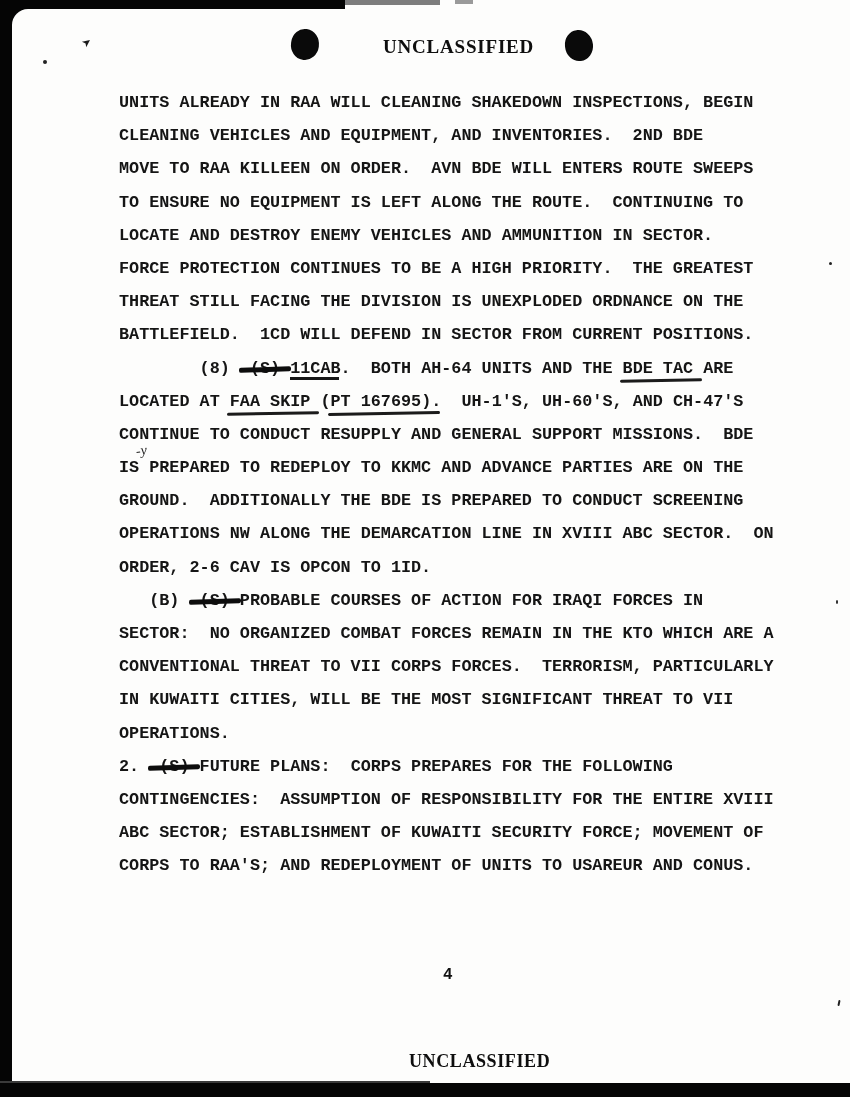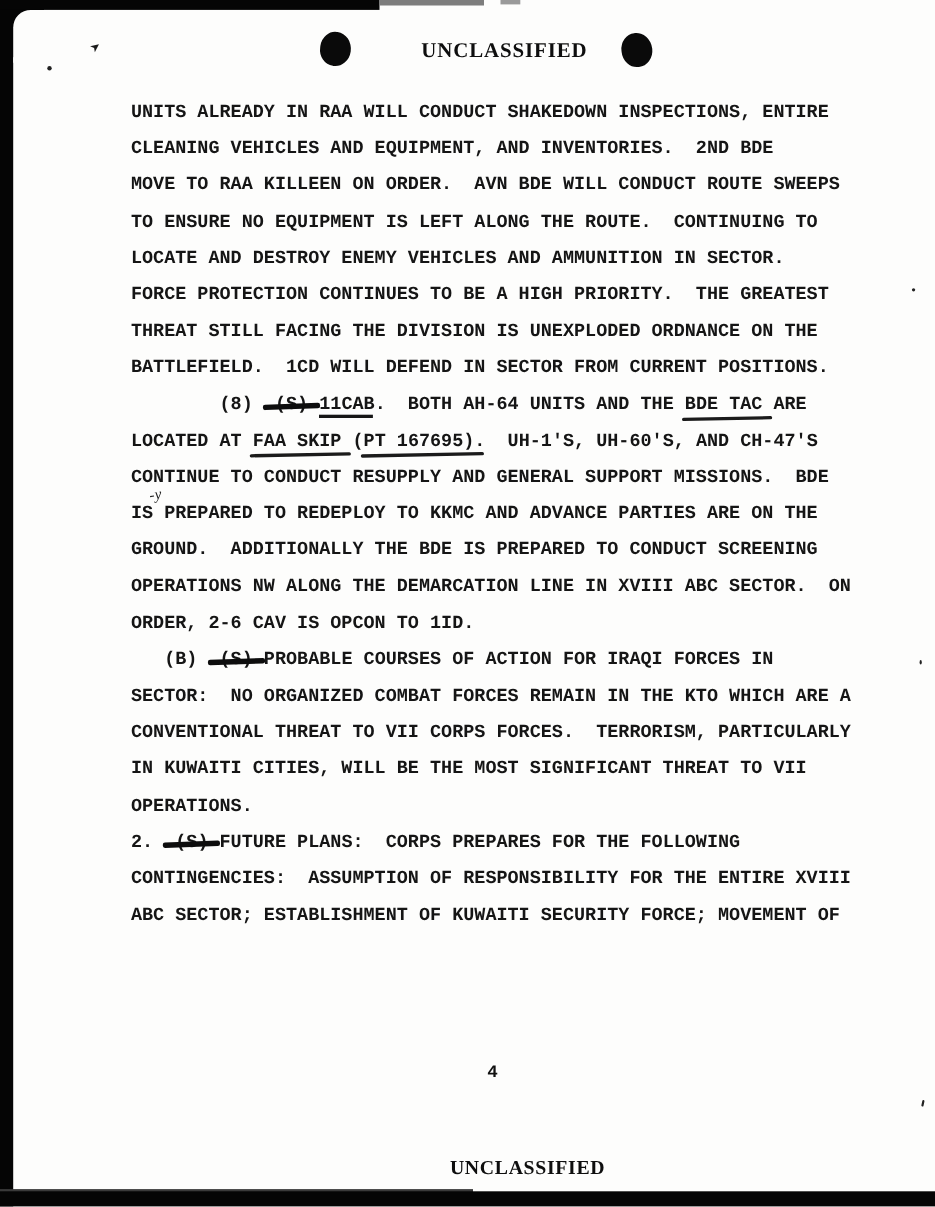--- a/index.html
+++ b/index.html
@@ -94,41 +94,42 @@
   <div class="hdr">UNCLASSIFIED</div>
 
   <div class="pencil-arrow">➤</div>
   <div class="hand-note">-y</div>
   <div class="speck s1"></div>
   <div class="speck s2"></div>
   <div class="speck s3"></div>
   <div class="speck s4"></div>
 
   <div class="doc-body">
-      <div class="line"><span>UNITS ALREADY IN RAA WILL CONDUCT SHAKEDOWN INSPECTIONS, ENTIRE</span></div>
+      <div class="line"><span>UNITS ALREADY IN RAA WILL CLEANING SHAKEDOWN INSPECTIONS, BEGIN</span></div>
       <div class="line"><span>CLEANING VEHICLES AND EQUIPMENT, AND INVENTORIES.  2ND BDE</span></div>
-      <div class="line"><span>MOVE TO RAA KILLEEN ON ORDER.  AVN BDE WILL CONDUCT ROUTE SWEEPS</span></div>
+      <div class="line"><span>MOVE TO RAA KILLEEN ON ORDER.  AVN BDE WILL ENTERS ROUTE SWEEPS</span></div>
       <div class="line"><span>TO ENSURE NO EQUIPMENT IS LEFT ALONG THE ROUTE.  CONTINUING TO</span></div>
       <div class="line"><span>LOCATE AND DESTROY ENEMY VEHICLES AND AMMUNITION IN SECTOR.</span></div>
       <div class="line"><span>FORCE PROTECTION CONTINUES TO BE A HIGH PRIORITY.  THE GREATEST</span></div>
       <div class="line"><span>THREAT STILL FACING THE DIVISION IS UNEXPLODED ORDNANCE ON THE</span></div>
       <div class="line"><span>BATTLEFIELD.  1CD WILL DEFEND IN SECTOR FROM CURRENT POSITIONS.</span></div>
       <div class="line"><span>        (8)  </span><span class="strike">(S)</span><span> </span><span class="u">11CAB</span><span>.  BOTH AH-64 UNITS AND THE </span><span class="uh">BDE TAC</span><span> ARE</span></div>
       <div class="line"><span>LOCATED AT </span><span class="uh">FAA SKIP</span><span> (</span><span class="uh">PT 167695)</span><span>.  UH-1'S, UH-60'S, AND CH-47'S</span></div>
       <div class="line"><span>CONTINUE TO CONDUCT RESUPPLY AND GENERAL SUPPORT MISSIONS.  BDE</span></div>
       <div class="line"><span>IS PREPARED TO REDEPLOY TO KKMC AND ADVANCE PARTIES ARE ON THE</span></div>
       <div class="line"><span>GROUND.  ADDITIONALLY THE BDE IS PREPARED TO CONDUCT SCREENING</span></div>
       <div class="line"><span>OPERATIONS NW ALONG THE DEMARCATION LINE IN XVIII ABC SECTOR.  ON</span></div>
       <div class="line"><span>ORDER, 2-6 CAV IS OPCON TO 1ID.</span></div>
       <div class="line"><span>   (B)  </span><span class="strike">(S)</span><span> PROBABLE COURSES OF ACTION FOR IRAQI FORCES IN</span></div>
       <div class="line"><span>SECTOR:  NO ORGANIZED COMBAT FORCES REMAIN IN THE KTO WHICH ARE A</span></div>
       <div class="line"><span>CONVENTIONAL THREAT TO VII CORPS FORCES.  TERRORISM, PARTICULARLY</span></div>
       <div class="line"><span>IN KUWAITI CITIES, WILL BE THE MOST SIGNIFICANT THREAT TO VII</span></div>
       <div class="line"><span>OPERATIONS.</span></div>
       <div class="line"><span>2.  </span><span class="strike">(S)</span><span> FUTURE PLANS:  CORPS PREPARES FOR THE FOLLOWING</span></div>
       <div class="line"><span>CONTINGENCIES:  ASSUMPTION OF RESPONSIBILITY FOR THE ENTIRE XVIII</span></div>
       <div class="line"><span>ABC SECTOR; ESTABLISHMENT OF KUWAITI SECURITY FORCE; MOVEMENT OF</span></div>
+      <div class="line"><span>CORPS TO RAA'S; AND REDEPLOYMENT OF UNITS TO USAREUR AND CONUS.</span></div>
     </div>
 
   <div class="pagenum">4</div>
   <div class="ftr">UNCLASSIFIED</div>
 
 </div>
 
 </body></html>

